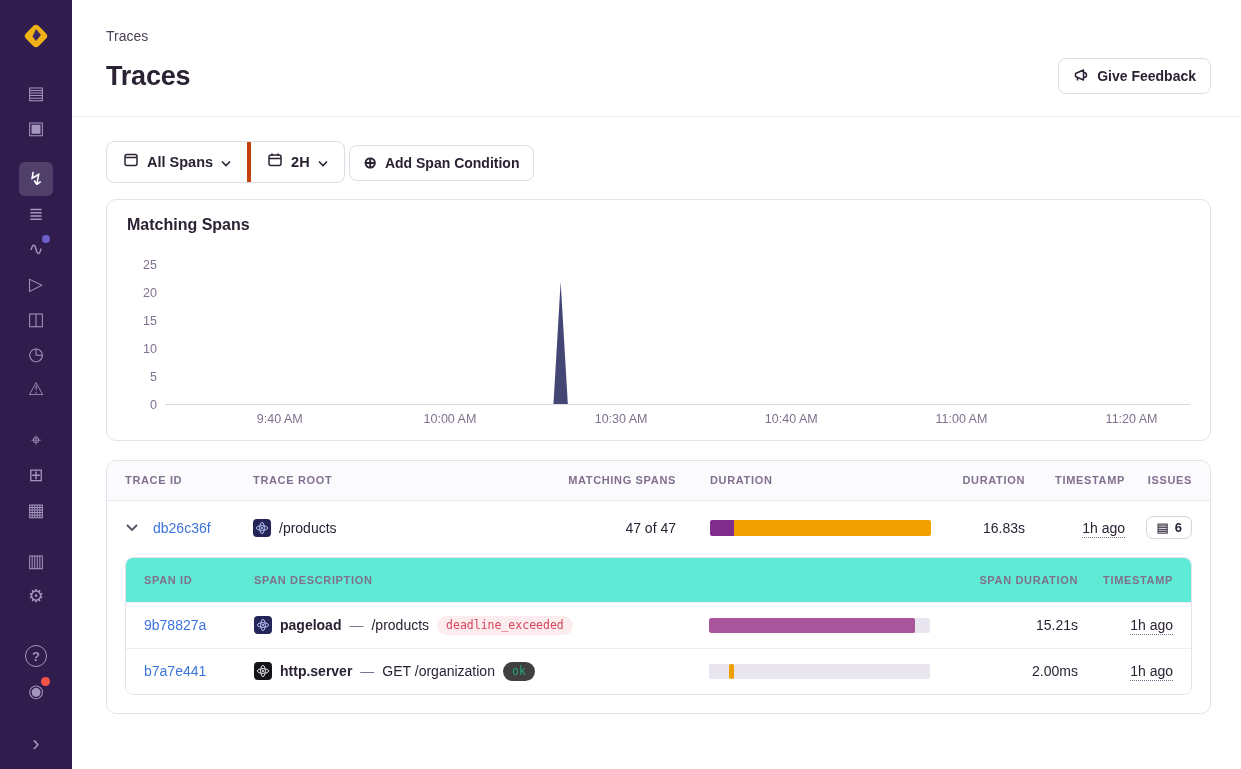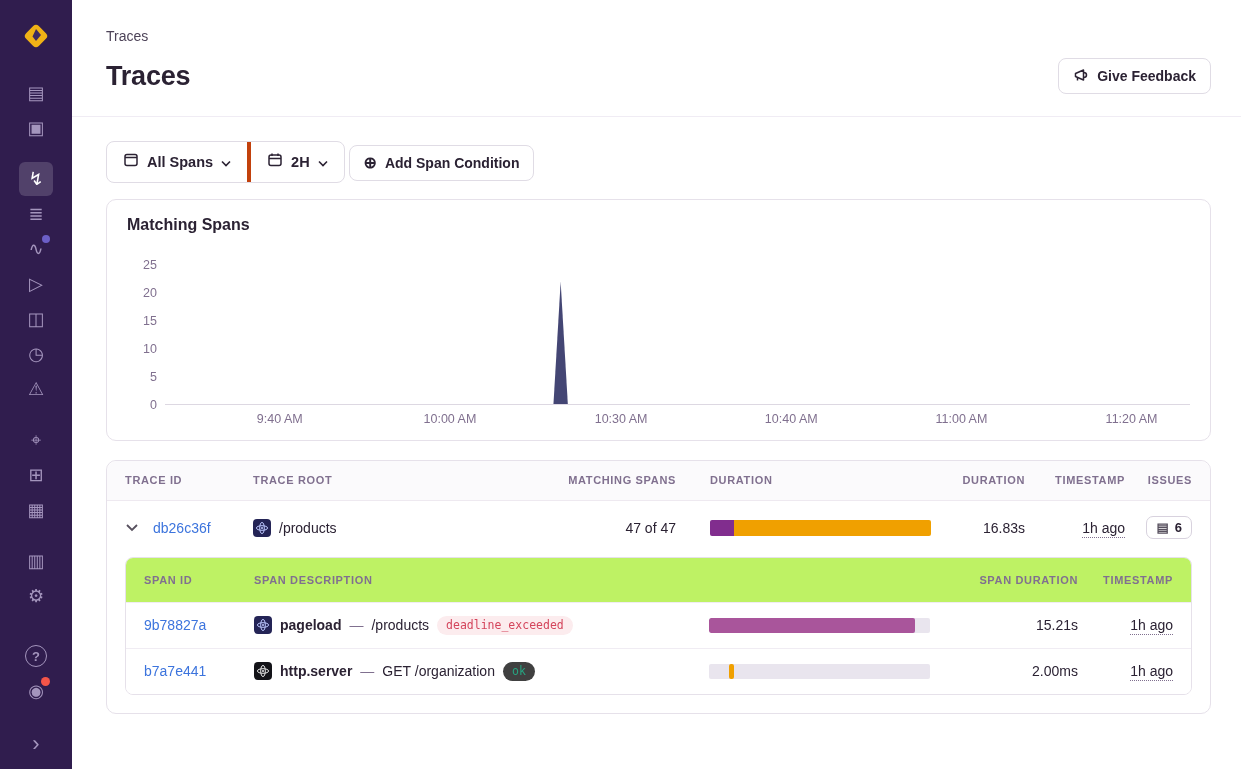--- a/index.html
+++ b/index.html
@@ -152,21 +152,21 @@
   
   .nested {
     margin:2px 18px 18px; border:1px solid #e6e1ea; border-radius:8px; overflow:hidden;
   }
   .s-head, .s-row {
     display:grid;
     grid-template-columns:110px 1fr 255px 148px 95px;
     align-items:center; padding:0 18px;
   }
   .s-head {
-    height:44px; background:#bef264;
+    height:44px; background:#5eead4;
     color:#80708f; font-size:11px; font-weight:bold; letter-spacing:.06em;
   }
   .s-row { height:46px; background:#fff; border-top:1px solid #f0ecf3; font-size:14px; }
   .op { font-weight:bold; white-space:nowrap; }
   .sep { color:#80708f; }
   .desc-path { white-space:nowrap; overflow:hidden; text-overflow:ellipsis; }
   .pill {
     font-family:"DejaVu Sans Mono", monospace; font-size:11.5px;
     border-radius:10px; padding:2.5px 9px; white-space:nowrap;
   }

